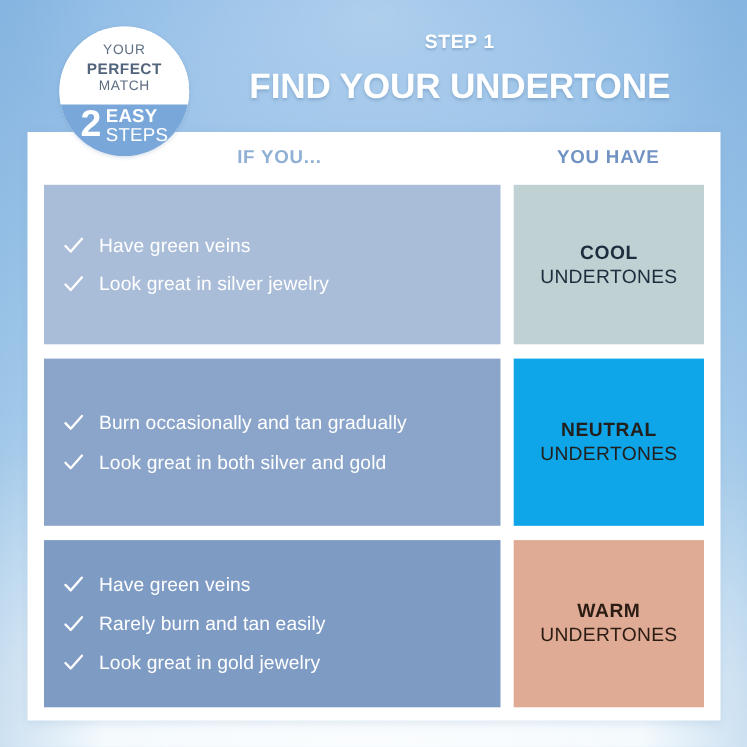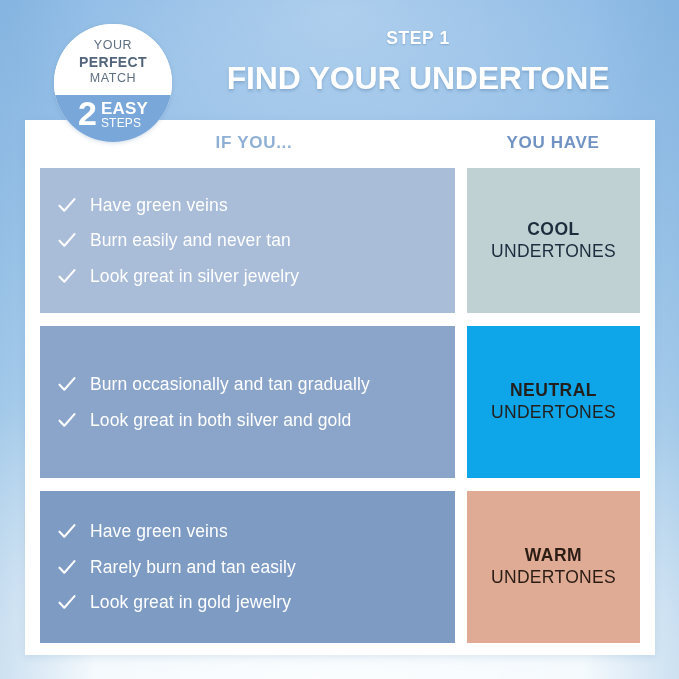--- a/index.html
+++ b/index.html
@@ -109,21 +109,21 @@
   .badge-l3 { font-size: 12.5px; color: #5f6f82; letter-spacing: 0.6px; line-height: 1.25; }
   .badge-num {
     font-size: 34px;
     font-weight: bold;
     color: #ffffff;
     line-height: 0.85;
     margin-top: -2px;
   }
   .badge-steps { display: flex; flex-direction: column; line-height: 1.0; }
   .badge-easy { font-size: 17px; font-weight: bold; color: #ffffff; letter-spacing: 0.2px; }
-  .badge-stepword { font-size: 12px; color: #ffffff; letter-spacing: 0.2px; }
+  .badge-stepword { font-size: 17px; color: #ffffff; letter-spacing: 0.2px; }
 
   
   .card {
     position: absolute;
     left: 25px;
     top: 120px;
     width: 630px;
     height: 535px;
     background: #ffffff;
     z-index: 2;
@@ -270,26 +270,20 @@
       <div class="crit-item">
         <svg class="check" viewBox="0 0 18 18">
             <path d="M1.5 9.2 L6.3 14.2 L16.5 2.6" fill="none" stroke="#ffffff" stroke-width="2.1" stroke-linecap="round" stroke-linejoin="round"></path>
           </svg>
         <span class="crit-text">Have green veins</span>
       </div>
       <div class="crit-item">
         <svg class="check" viewBox="0 0 18 18">
             <path d="M1.5 9.2 L6.3 14.2 L16.5 2.6" fill="none" stroke="#ffffff" stroke-width="2.1" stroke-linecap="round" stroke-linejoin="round"></path>
           </svg>
-        <span class="crit-text">Burn easily and never tan</span>
-      </div>
-      <div class="crit-item">
-        <svg class="check" viewBox="0 0 18 18">
-            <path d="M1.5 9.2 L6.3 14.2 L16.5 2.6" fill="none" stroke="#ffffff" stroke-width="2.1" stroke-linecap="round" stroke-linejoin="round"></path>
-          </svg>
         <span class="crit-text">Look great in silver jewelry</span>
       </div>
     </div>
     <div class="undertone-box" style="background: rgb(191, 209, 211); color: rgb(31, 44, 61);">
       <div class="ut-name">COOL</div>
       <div class="ut-word">UNDERTONES</div>
     </div>
   </div>
 
   <div class="row row-2">

